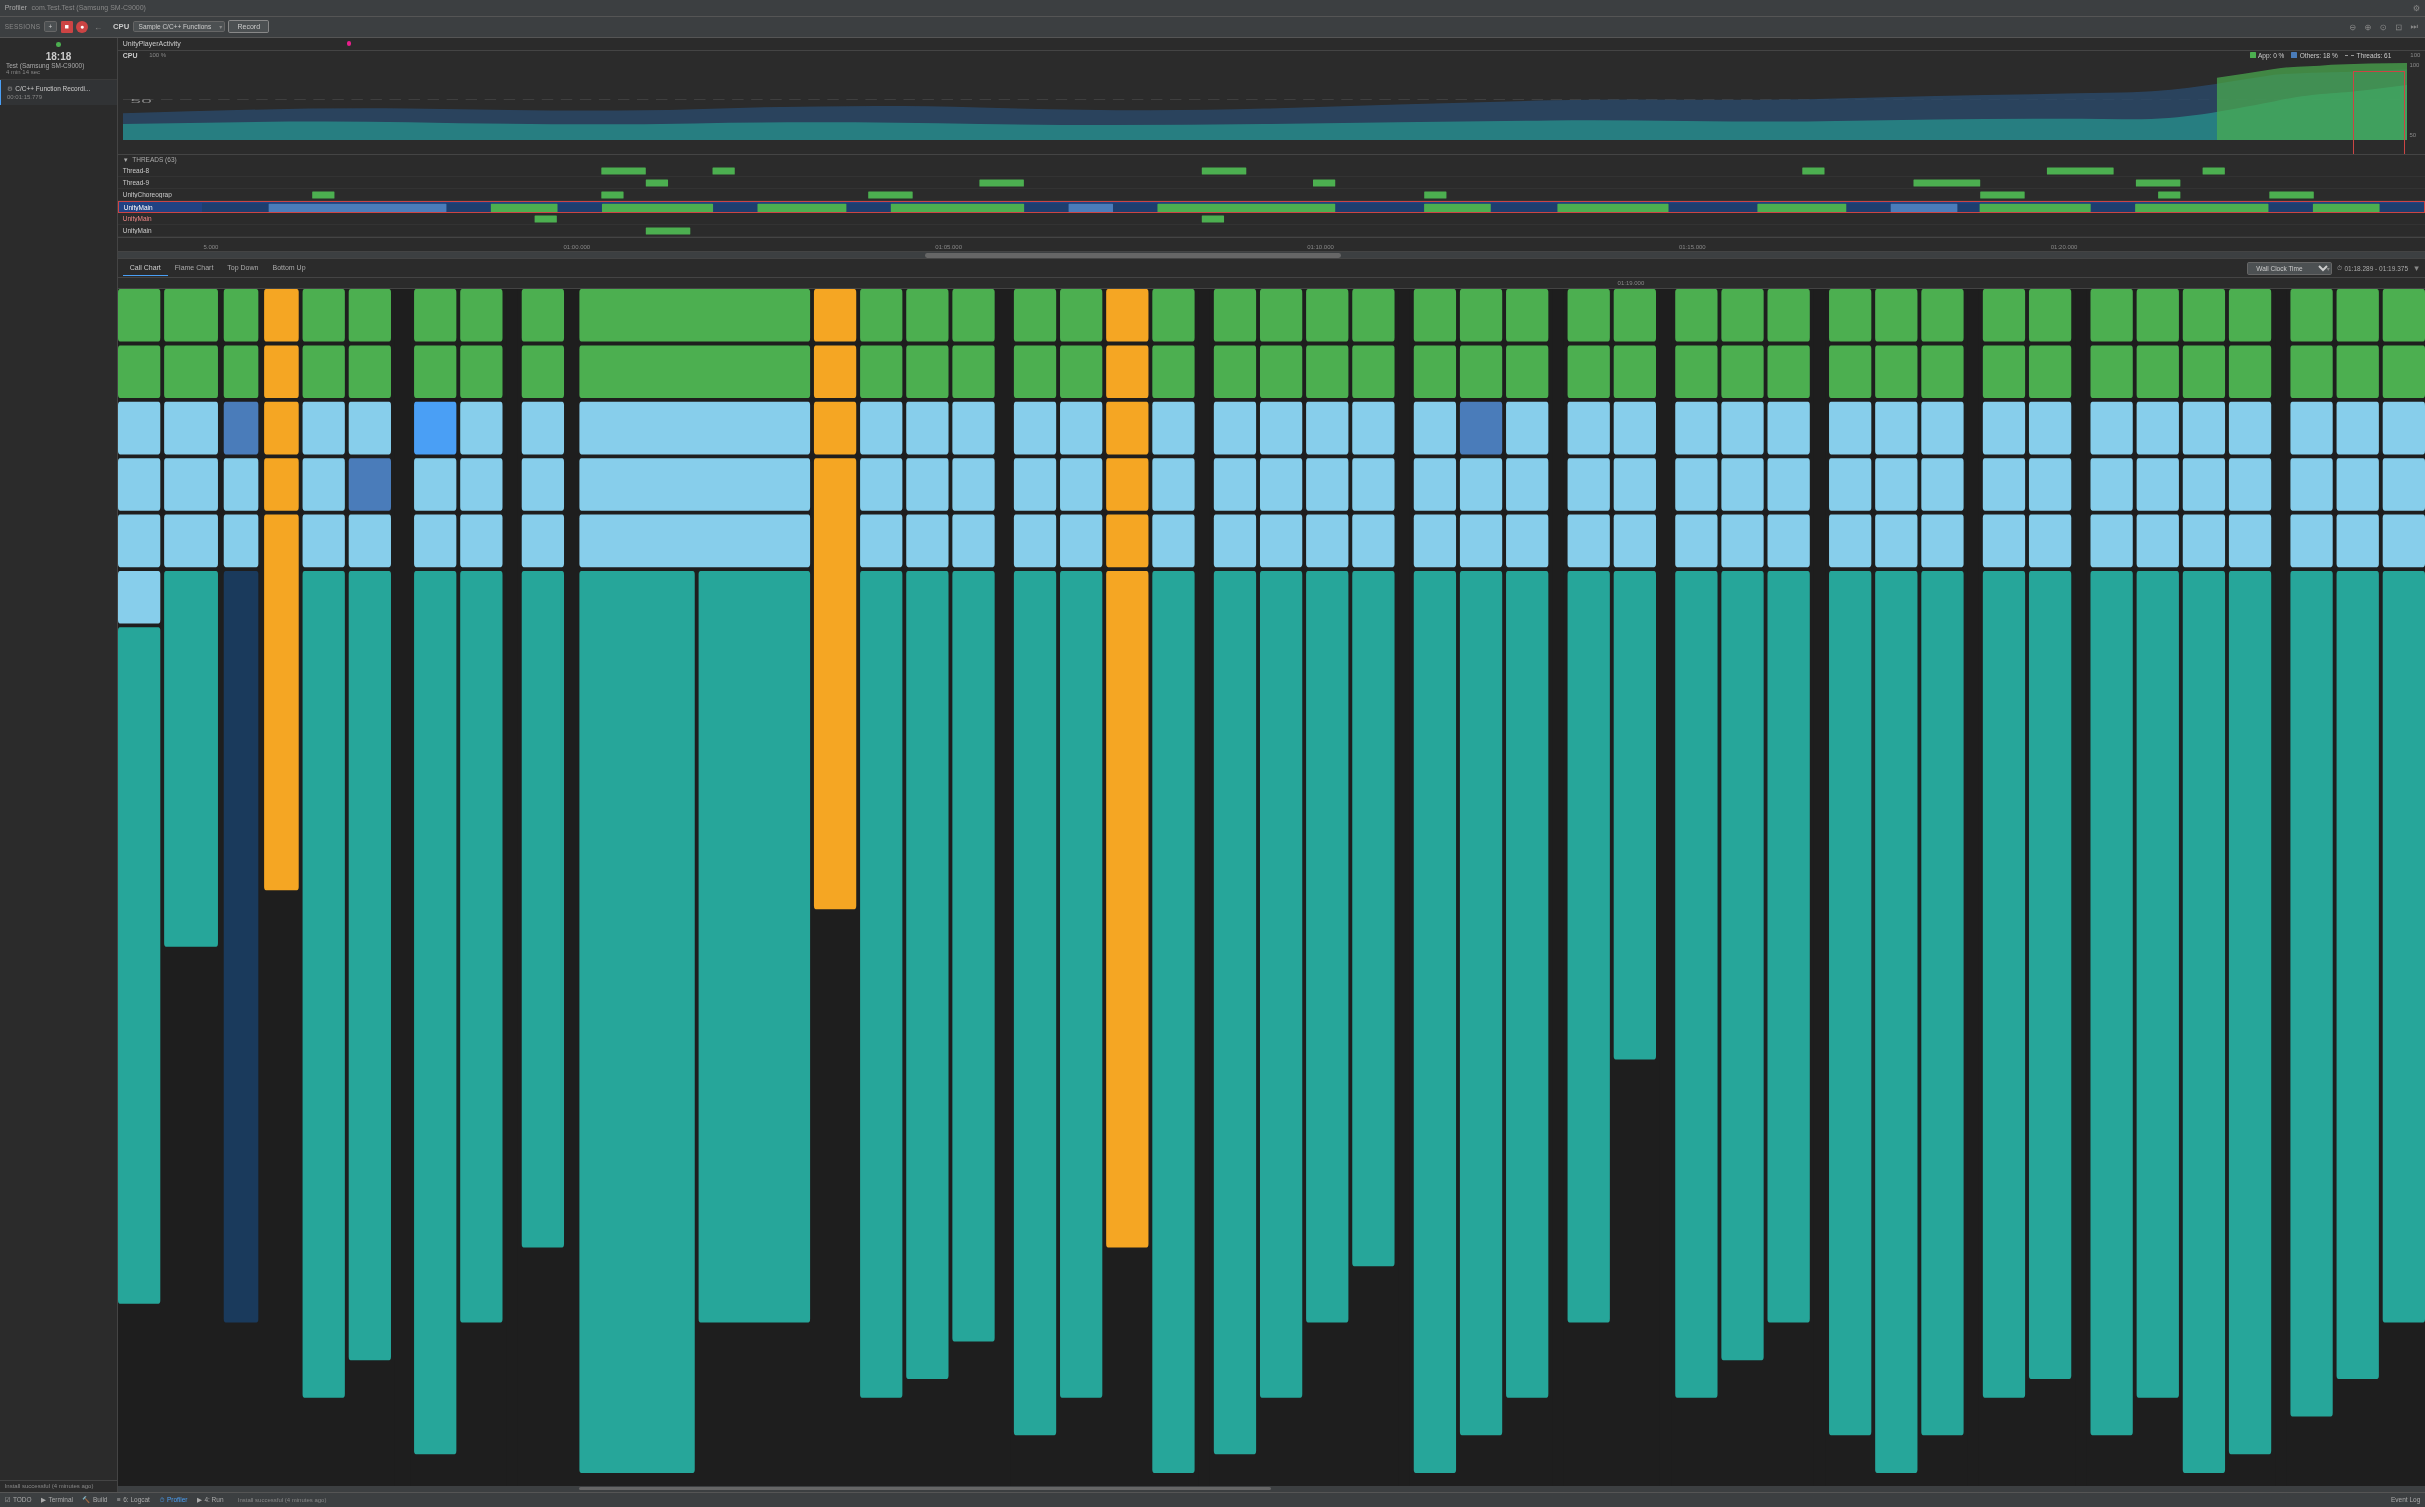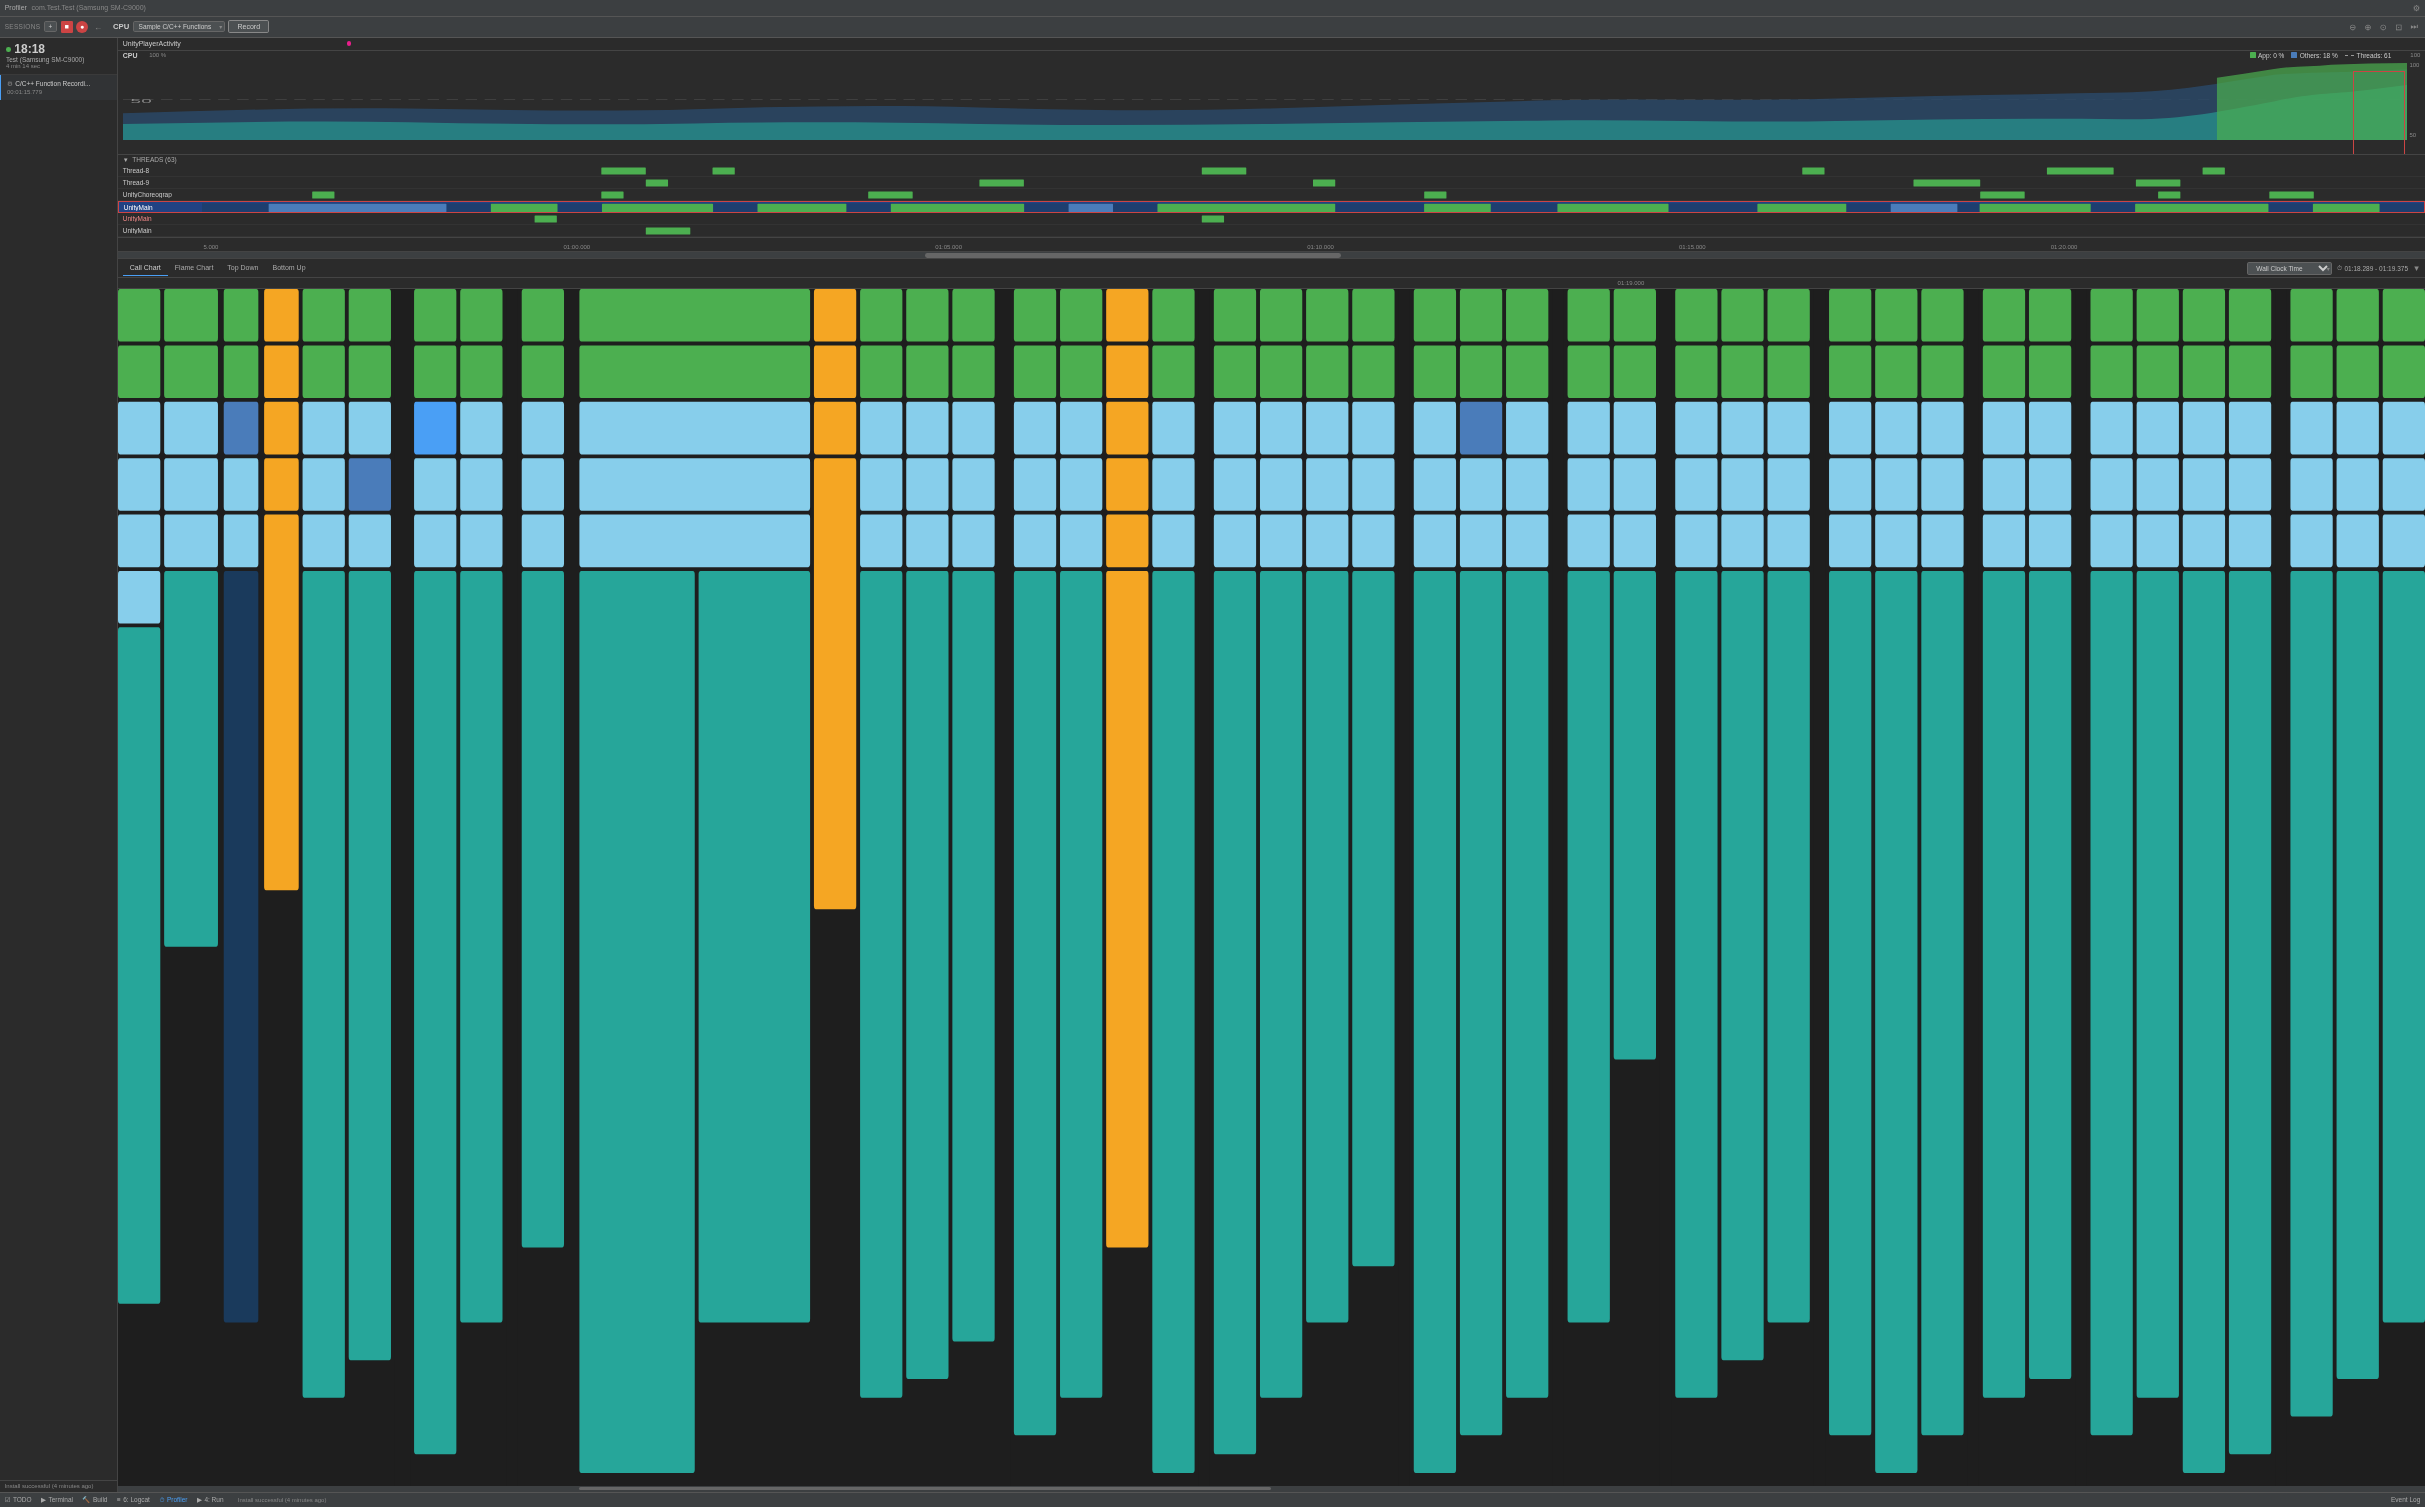--- a/index.html
+++ b/index.html
@@ -132,22 +132,23 @@
     }
     .session-item {
       padding: 4.7px 6px;
       border-bottom: 0.6px solid #3a3a3a;
     }
     .session-time {
       display: flex;
       align-items: center;
       gap: 3.6px;
       color: #ccc;
-      font-size: 12px;
+      font-size: 10px;
       font-weight: bold;
+      flex-direction: column;
     }
     .green-dot { width: 4.7px; height: 4.7px; background: #4caf50; border-radius: 50%; display:inline-block; }
     .session-device { color: #aaa; font-size: 6.5px; }
     .session-duration { color: #888; font-size: 6px; }
     .session-recording {
       padding: 4.7px 6px;
       background: #313335;
       border-left: 1.8px solid #4a9ff5;
       cursor: pointer;
     }

